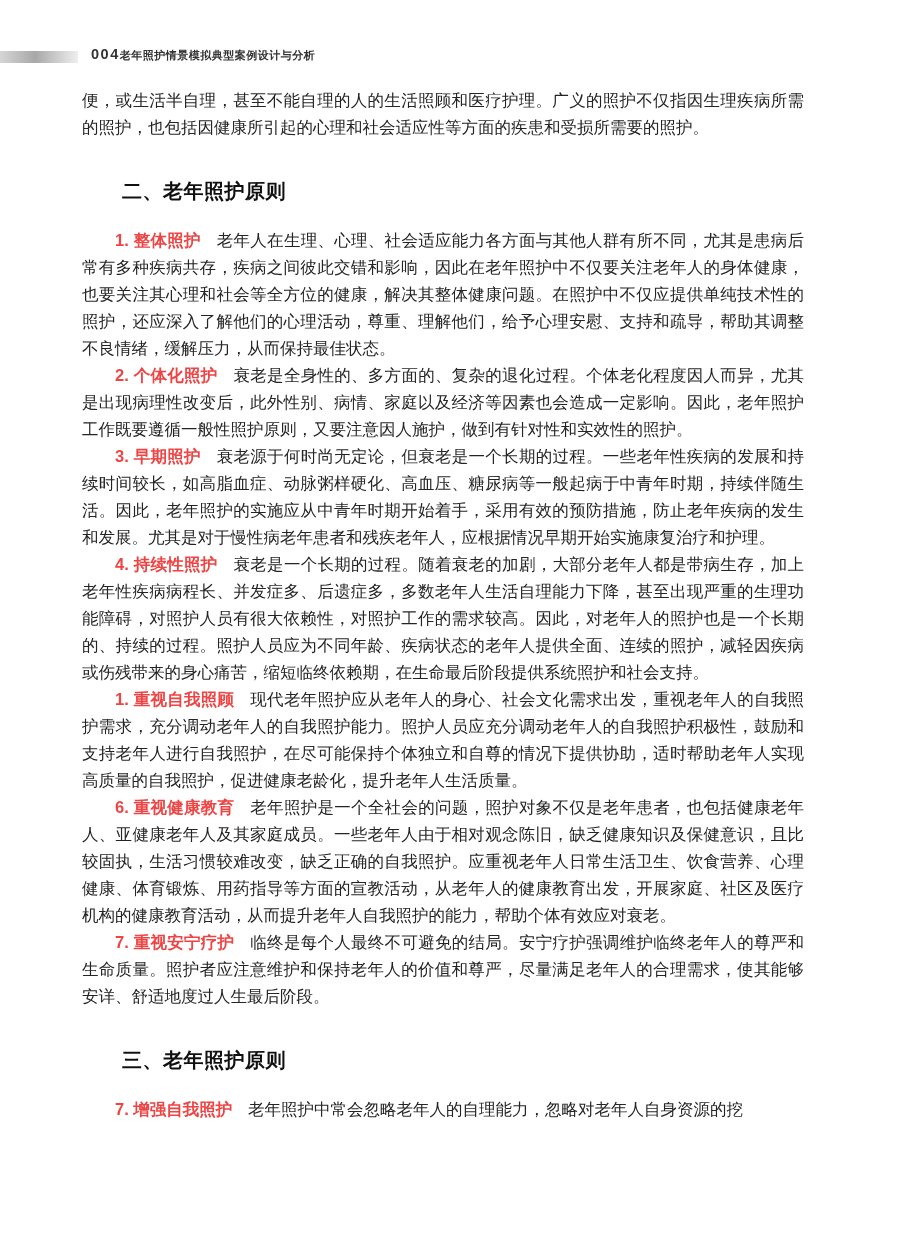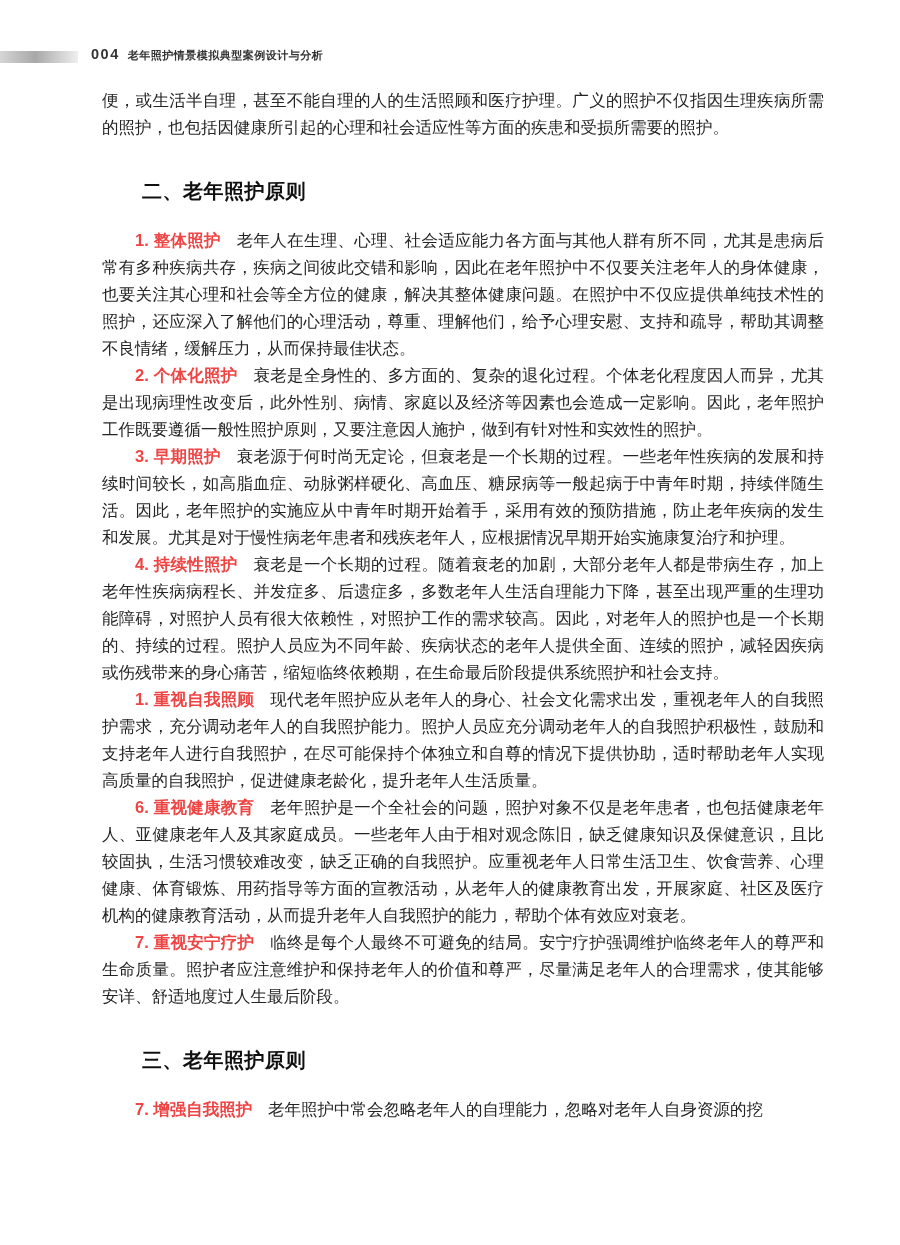--- a/index.html
+++ b/index.html
@@ -18,31 +18,31 @@
     position: absolute;
     top: 46px; left: 0; width: 900px; height: 22px;
   }
   .header-bar {
     position: absolute; left: 0; top: 5px;
     width: 78px; height: 12px;
     background: linear-gradient(90deg, #d6d6d6 0%, #a8a8a8 45%, #efefef 100%);
   }
   .header-meta {
     position: absolute; left: 91px; top: 0;
-    display: flex; align-items: baseline; gap: 8px;
+    display: flex; align-items: baseline; gap: 0;
     font-family: "Liberation Sans", "DejaVu Sans", sans-serif;
     font-weight: 700; color: #333333;
     white-space: nowrap;
   }
   .page-num { font-size: 14.5px; letter-spacing: 1.5px; }
   .book-title { font-size: 11px; letter-spacing: 0.5px; }
 
   
   .content {
-    position: absolute; left: 102px; top: 87px; width: 722px;
+    position: absolute; left: 82px; top: 87px; width: 722px;
     font-size: 16.5px; line-height: 27px;
     text-align: justify;
     color: #242424;
   }
   .para { margin: 0; text-indent: 2em; }
   .para.no-indent { text-indent: 0; }
 
   .section-heading {
     font-family: "Liberation Sans", "DejaVu Sans", sans-serif;
     font-size: 20px; font-weight: 700; color: #101010;

